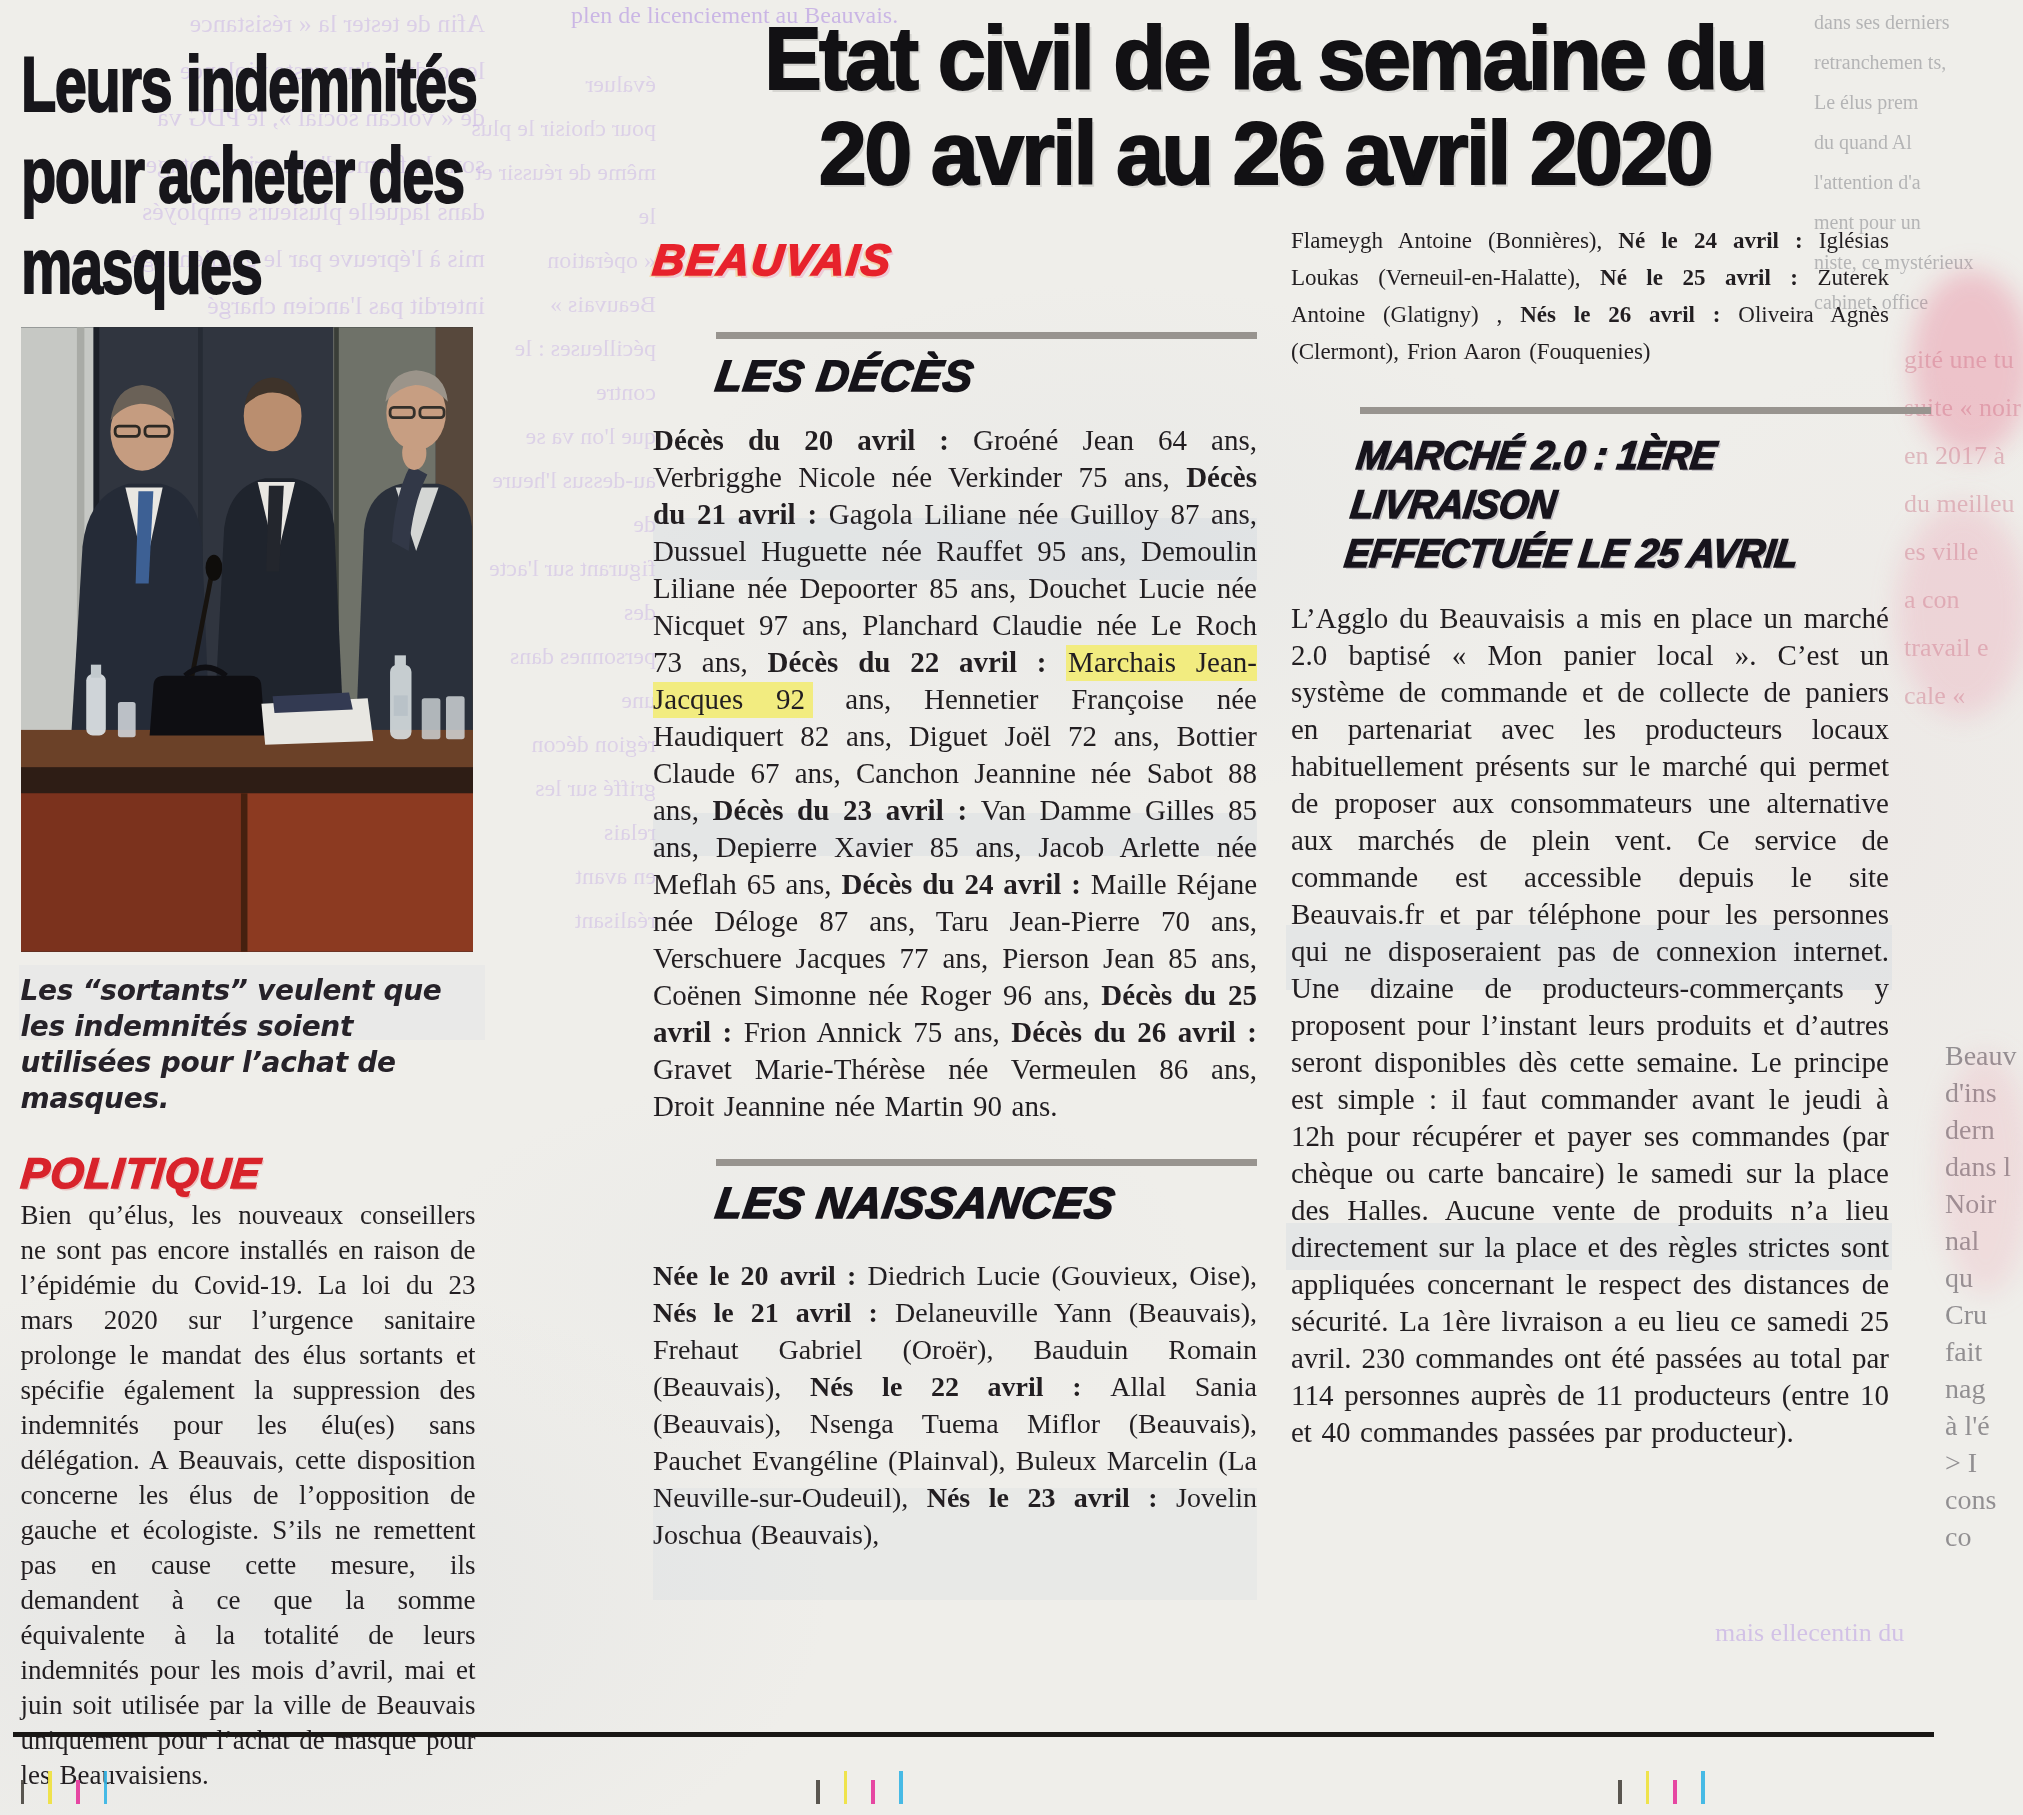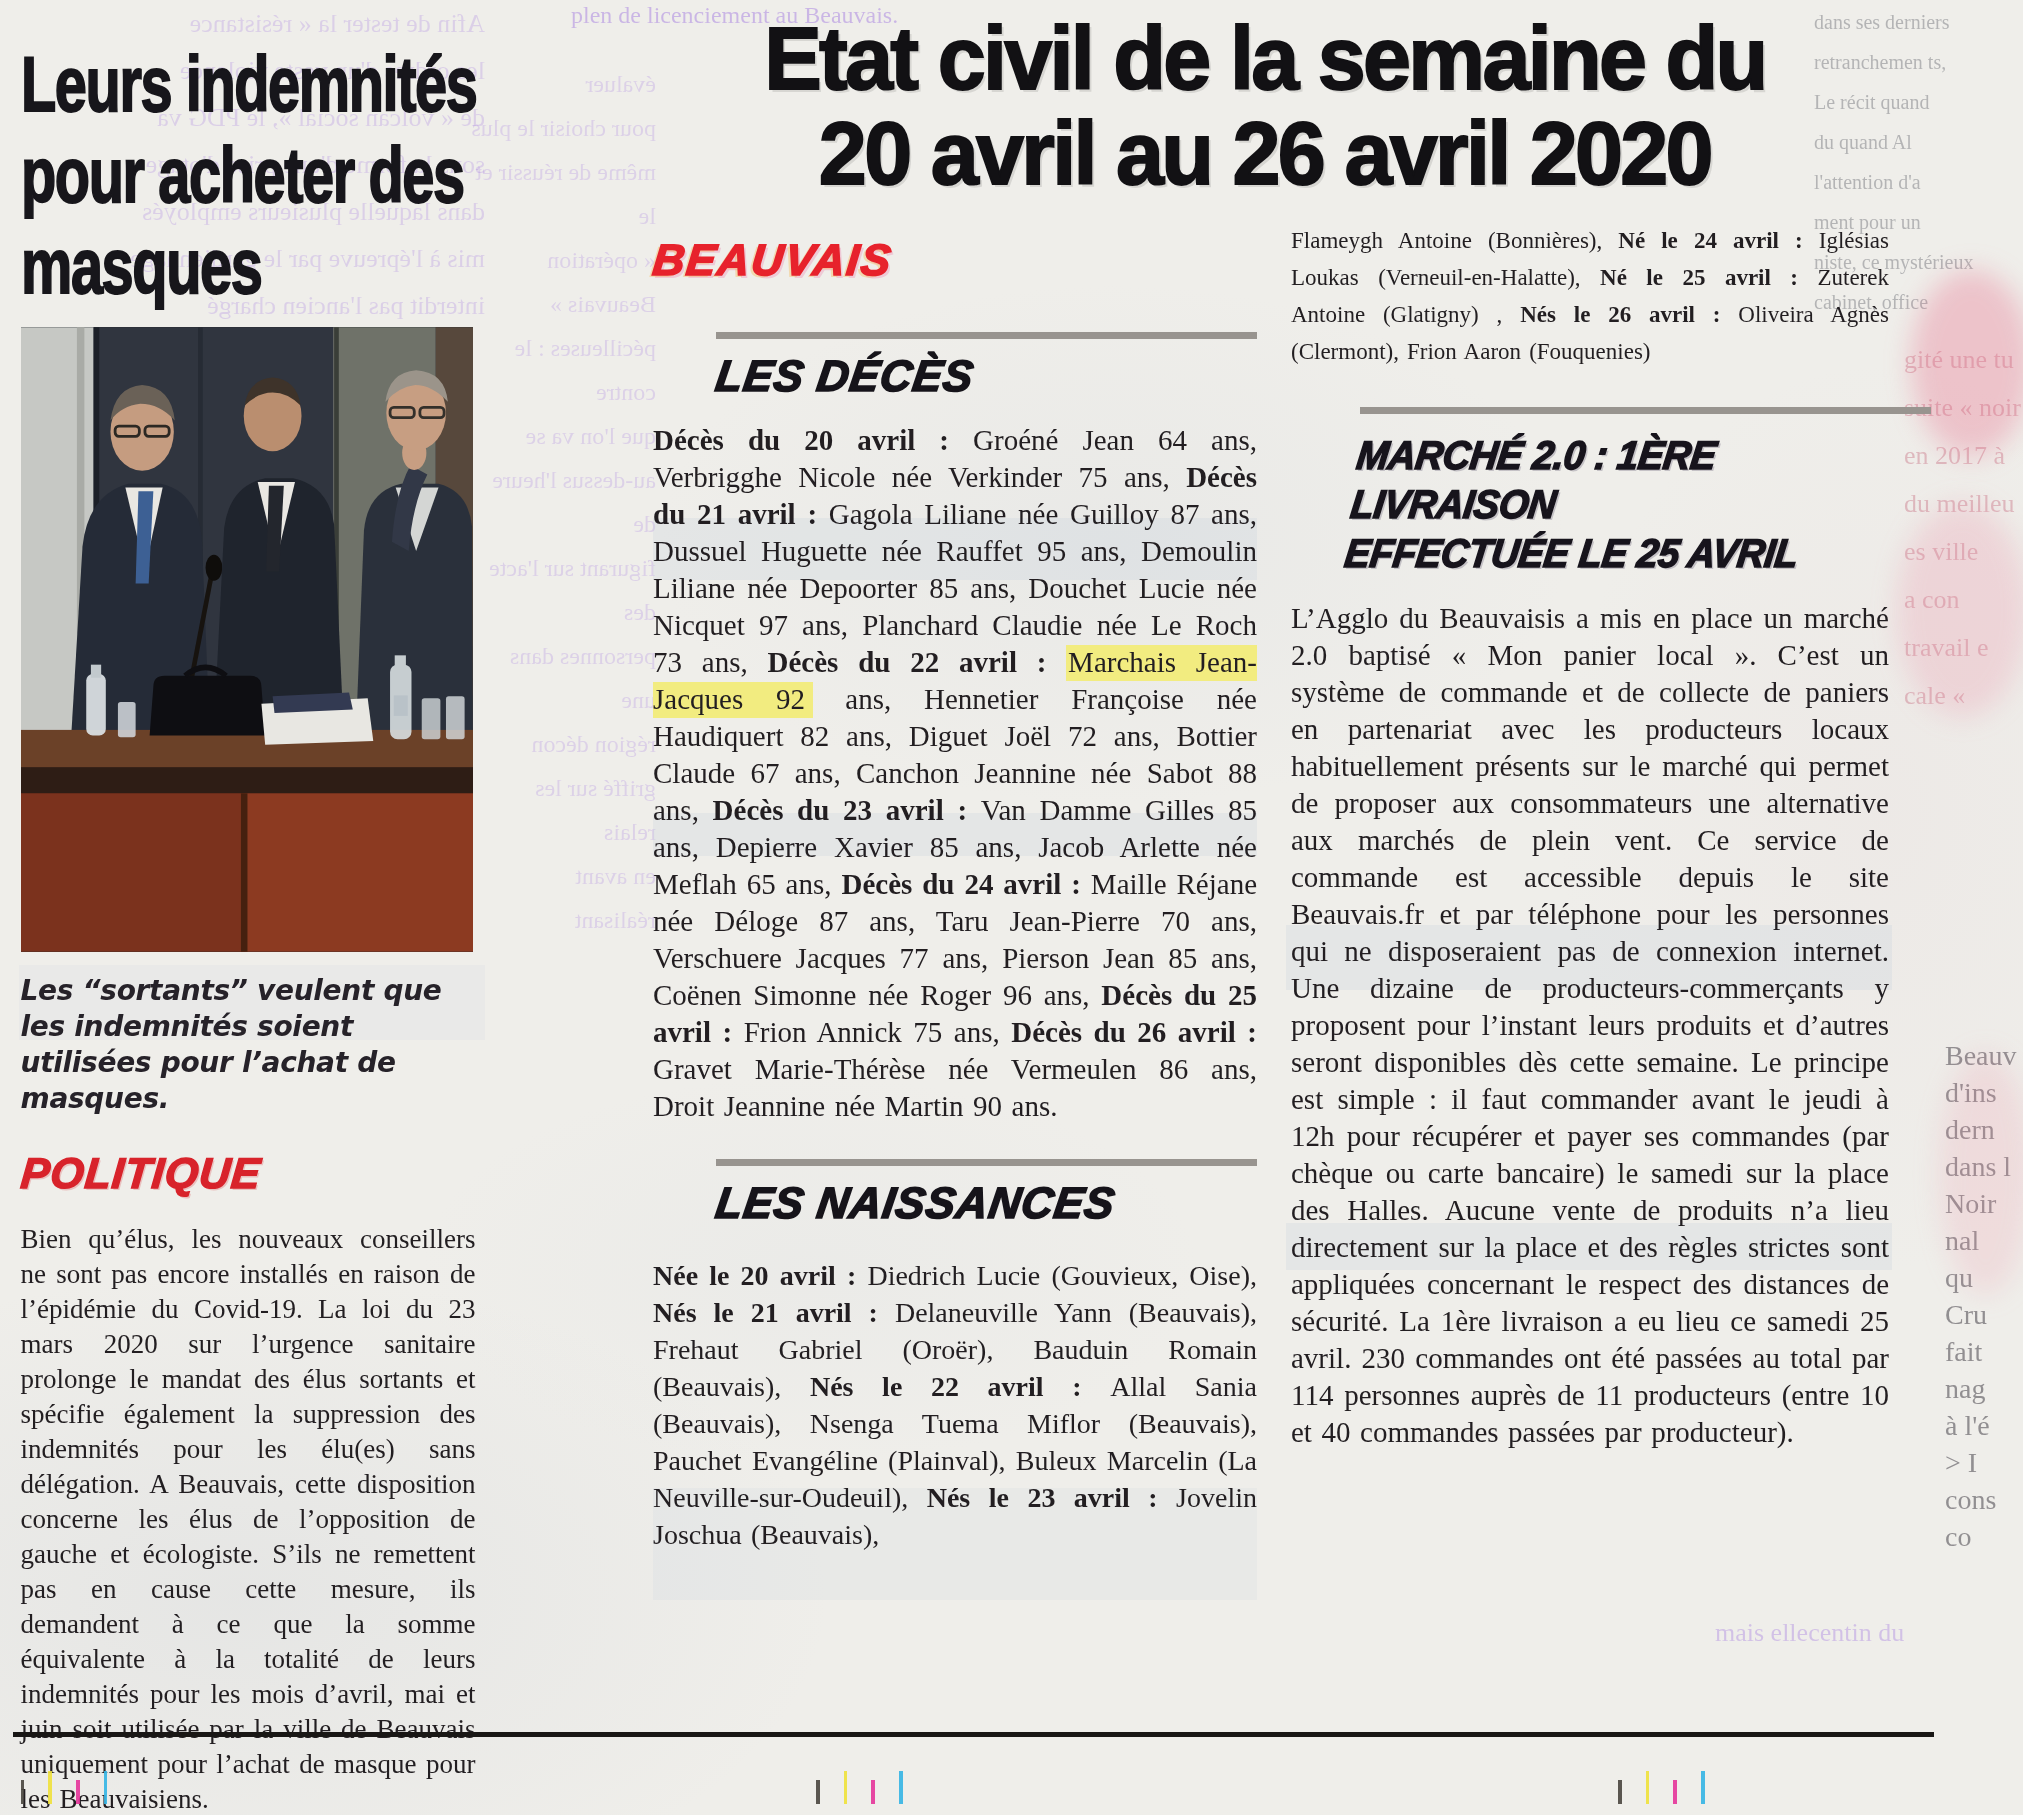--- a/index.html
+++ b/index.html
@@ -54,21 +54,21 @@
      font-size:44px;line-height:1;color:#16141a;letter-spacing:0.9px;transform:skewX(-8deg);
      -webkit-text-stroke:1.7px #16141a;}
   .marche-banner{border-top:7.5px solid #98948f;padding-top:17px;margin-left:69px;margin-right:-42px;}
   .marche-title{font-family:"Liberation Sans",sans-serif;font-style:italic;font-weight:700;
      font-size:40px;line-height:49px;color:#17141c;letter-spacing:-0.5px;
      transform:skewX(-7deg) scaleX(0.96);transform-origin:left top;-webkit-text-stroke:1.5px #17141c;
      text-shadow:2.3px 2.3px 0 rgba(70,65,90,0.25);}
 
   
   .serif{font-size:29px;line-height:37px;text-align:justify;color:#221e21;word-spacing:2.3px;}
-  .body-left{font-size:27px;line-height:35px;margin-top:24px;}
+  .body-left{font-size:27px;line-height:35px;}
   .body-deces{margin-top:24px;}
   .body-nais{font-size:28px;margin-top:32px;}
   .body-nais-suite{font-size:23px;}
   .body-marche{margin-top:22px;}
   .b{font-weight:700;}
   .hl{background:#f2ec80;padding:0.9px 7.5px 2.8px 1.9px;}
 
   .caption{margin-top:20.5px;font-family:"DejaVu Sans",sans-serif;font-style:italic;font-weight:700;
      font-size:28px;line-height:36px;color:#262229;letter-spacing:-0.3px;}
 
@@ -108,21 +108,21 @@
       <div>figurant sur l'acte des</div>
       <div>personnes dans une</div>
       <div>région décon</div>
       <div>griffé sur les</div>
       <div>relais</div>
       <div>en avant</div>
       <div>réalisant</div>
     </div>
   <div class="ghost ghost-top-right">
       <div>dans ses derniers retranchemen ts,</div>
-      <div>Le récit quand</div>
+      <div>Le élus prem</div>
       <div>du quand Al</div>
       <div>l'attention d'a</div>
       <div>ment pour un</div>
       <div>niste, ce mystérieux cabinet, office</div>
       <div>Alexandre Dorfmann (Alex Lutz)</div>
     </div>
   <div class="ghost edge-mid">
       <div>gité une tu</div>
       <div>suite « noir</div>
       <div>en 2017 à</div>

